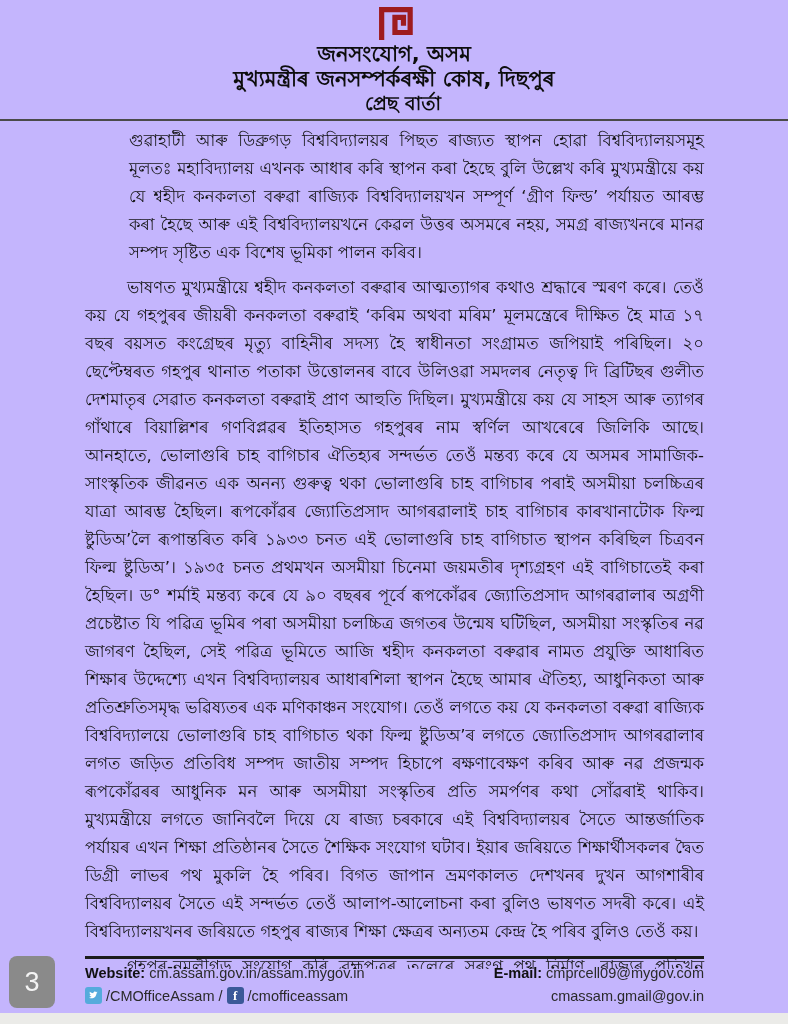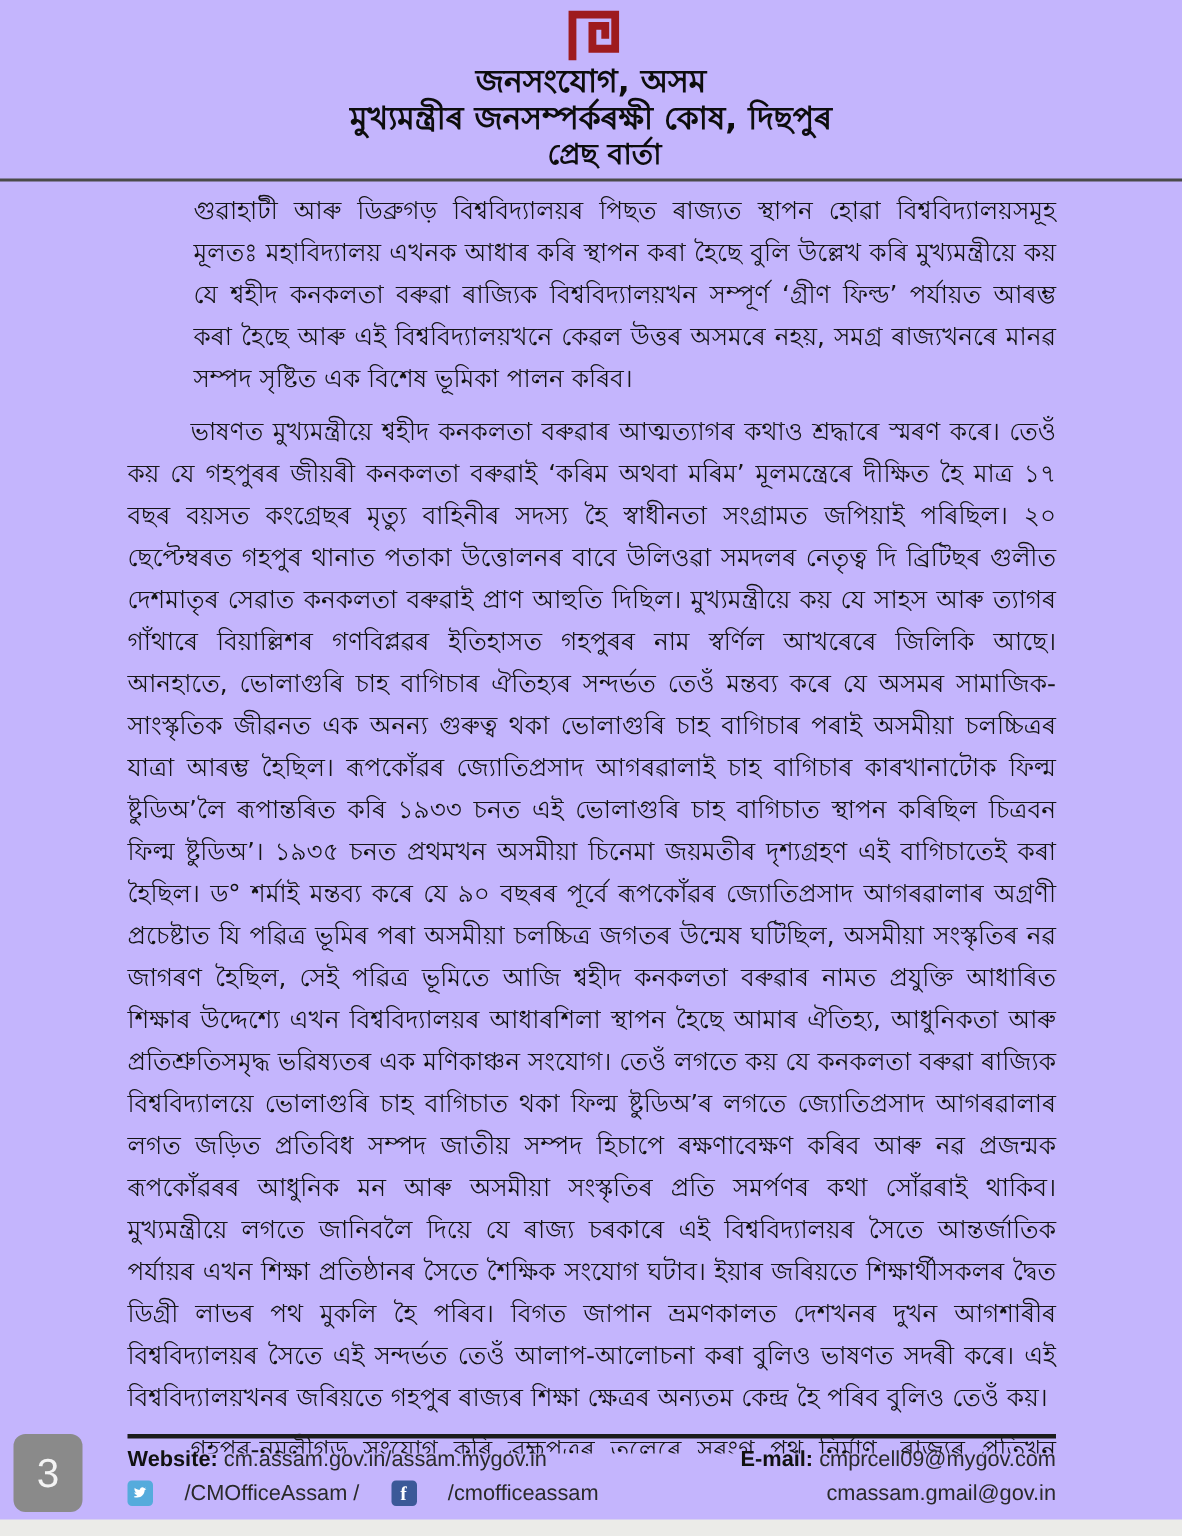--- a/index.html
+++ b/index.html
@@ -34,21 +34,21 @@
   .para{ margin:0 0 7px 0; text-indent:42px; }
   .para.no-indent{ text-indent:0;margin-left:44px; }
   
   .footer{ position:absolute; left:0; right:0; bottom:14px; font-family:"Liberation Sans",sans-serif; }
   .footer-rule{ border-top:3px solid #1c1c1c; margin:0 84px 6px 85px; }
   .footer-row{
     display:flex; justify-content:space-between; align-items:center;
     margin:0 84px 6px 85px; font-size:14.5px; color:#2a2a2a;
   }
   .b{ font-weight:bold; color:#111; }
-  .social{ display:flex; align-items:center; gap:21px; }
+  .social{ display:flex; align-items:center; gap:4px; }
   .icon{
     display:inline-flex; width:17px; height:17px; border-radius:3px;
     align-items:center; justify-content:center; vertical-align:middle;
   }
   .icon.twitter{ background:#55abdc; }
   .icon.facebook{ background:#3b5998; color:#fff; font-weight:bold; font-size:13px; font-family:"Liberation Serif",serif; }
   
   .page-badge{
     position:absolute; left:9px; bottom:16px;
     width:46px; height:52px; background:#8a8a8a; border-radius:8px;

